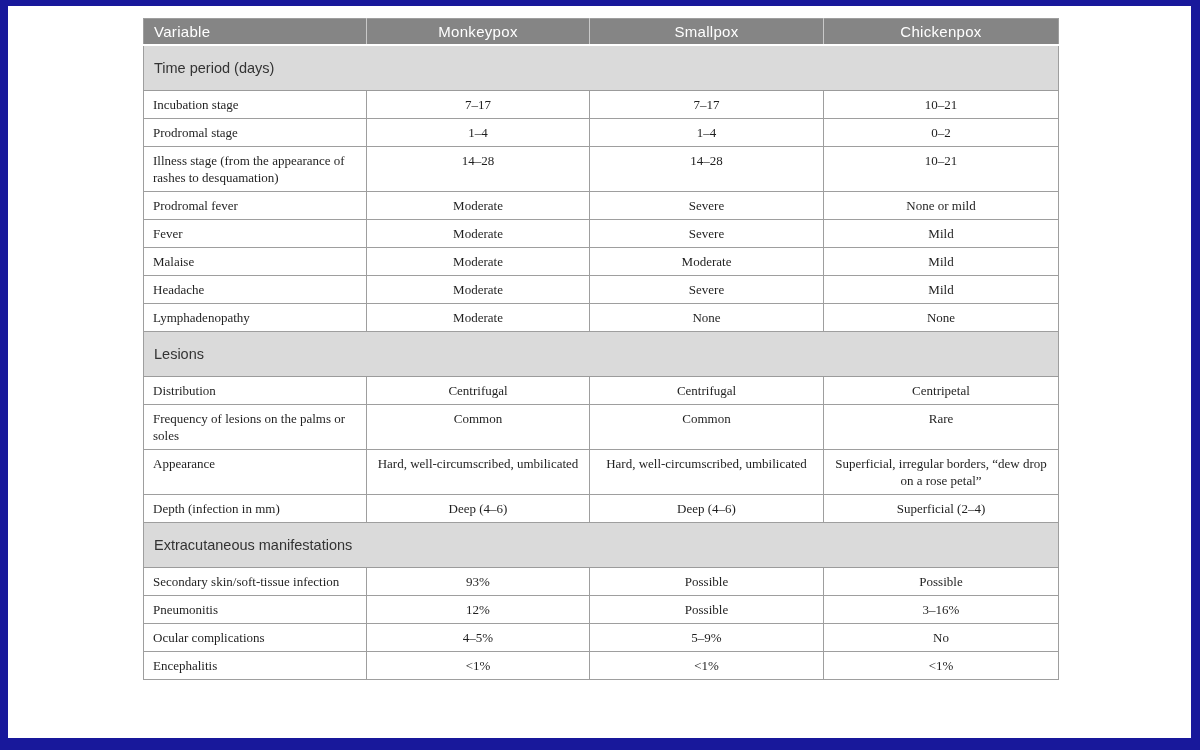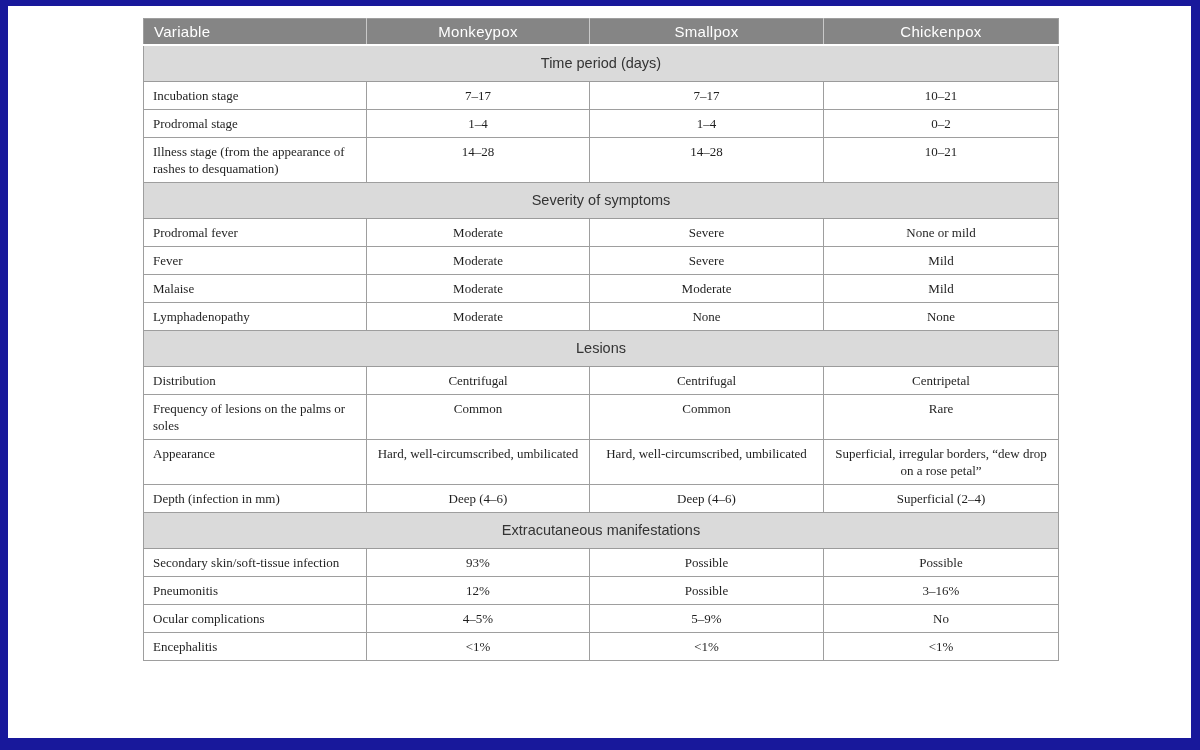--- a/index.html
+++ b/index.html
@@ -46,27 +46,27 @@
   table.pox thead th:first-child {
     text-align: left;
     border-left: 1px solid #9e9e9e;
   }
   
   tr.section-row td {
     background: #dadada;
     color: #333333;
     font-family: "Liberation Sans", sans-serif;
     font-size: 14.5px;
-    height: 36px;
+    height: 45px;
     padding: 5px 10px;
     border-top: 1px solid #9b9b9b;
     border-bottom: 1px solid #9b9b9b;
     border-left: 1px solid #9e9e9e;
     border-right: 1px solid #9e9e9e;
-    text-align: center;
+    text-align: left;
     vertical-align: middle;
   }
   
   tr.data-row td {
     font-family: "Liberation Serif", serif;
     font-size: 13px;
     line-height: 17px;
     color: #1f1f1f;
     border: 1px solid #9e9e9e;
     padding: 5px 8px;
@@ -114,39 +114,42 @@
           <td class="value">1–4</td>
           <td class="value">0–2</td>
         </tr>
         <tr class="data-row">
           <td class="label">Illness stage (from the appearance of rashes to desquamation)</td>
           <td class="value">14–28</td>
           <td class="value">14–28</td>
           <td class="value">10–21</td>
         </tr>
 
-        <tr class="section-row">
-          <td colspan="4">Severity of symptoms</td>
-        </tr>
         <tr class="data-row">
           <td class="label">Prodromal fever</td>
           <td class="value">Moderate</td>
           <td class="value">Severe</td>
           <td class="value">None or mild</td>
         </tr>
         <tr class="data-row">
           <td class="label">Fever</td>
           <td class="value">Moderate</td>
           <td class="value">Severe</td>
           <td class="value">Mild</td>
         </tr>
         <tr class="data-row">
           <td class="label">Malaise</td>
           <td class="value">Moderate</td>
           <td class="value">Moderate</td>
+          <td class="value">Mild</td>
+        </tr>
+        <tr class="data-row">
+          <td class="label">Headache</td>
+          <td class="value">Moderate</td>
+          <td class="value">Severe</td>
           <td class="value">Mild</td>
         </tr>
         <tr class="data-row">
           <td class="label">Lymphadenopathy</td>
           <td class="value">Moderate</td>
           <td class="value">None</td>
           <td class="value">None</td>
         </tr>
 
         <tr class="section-row">

